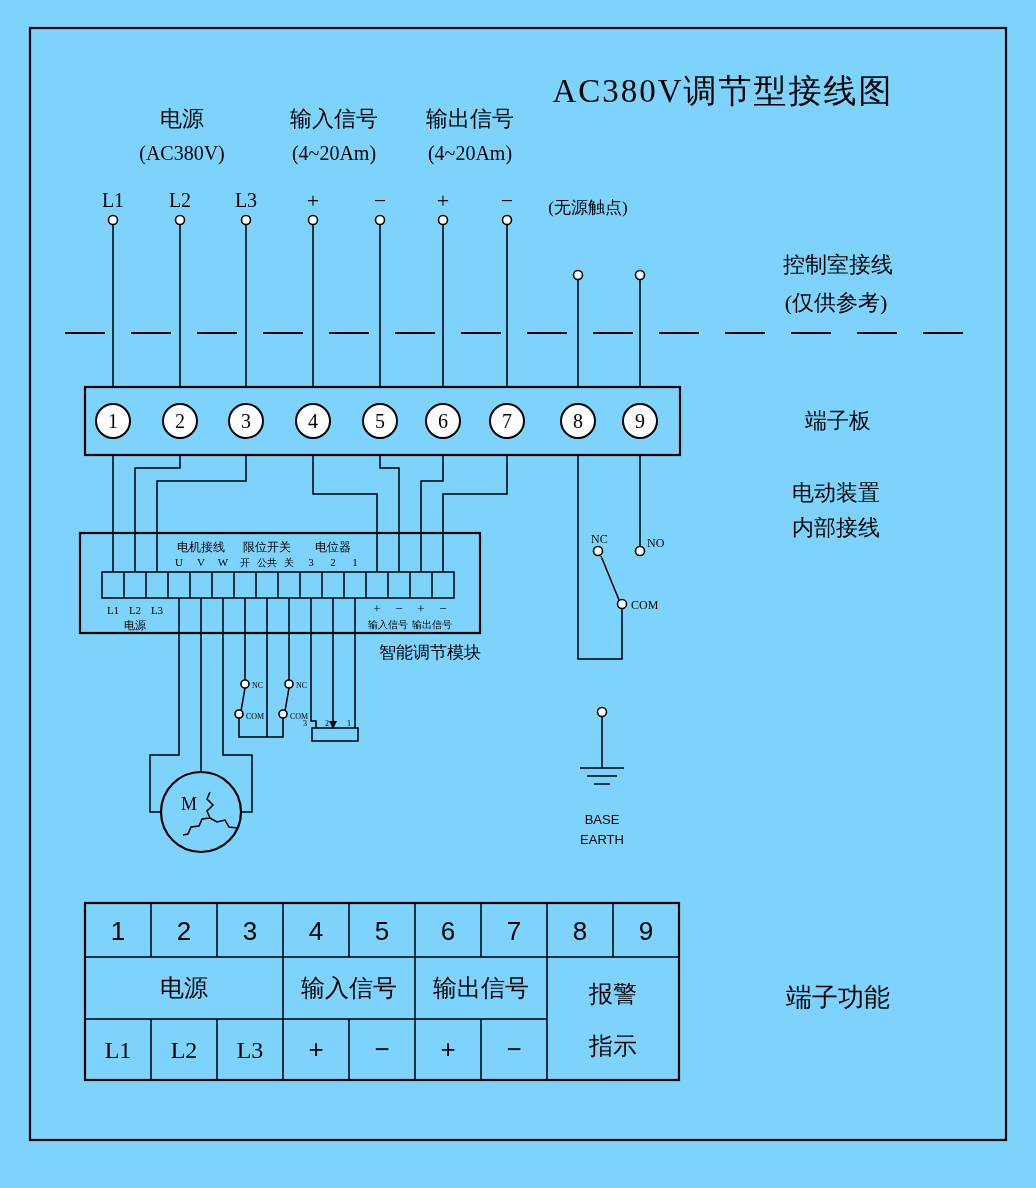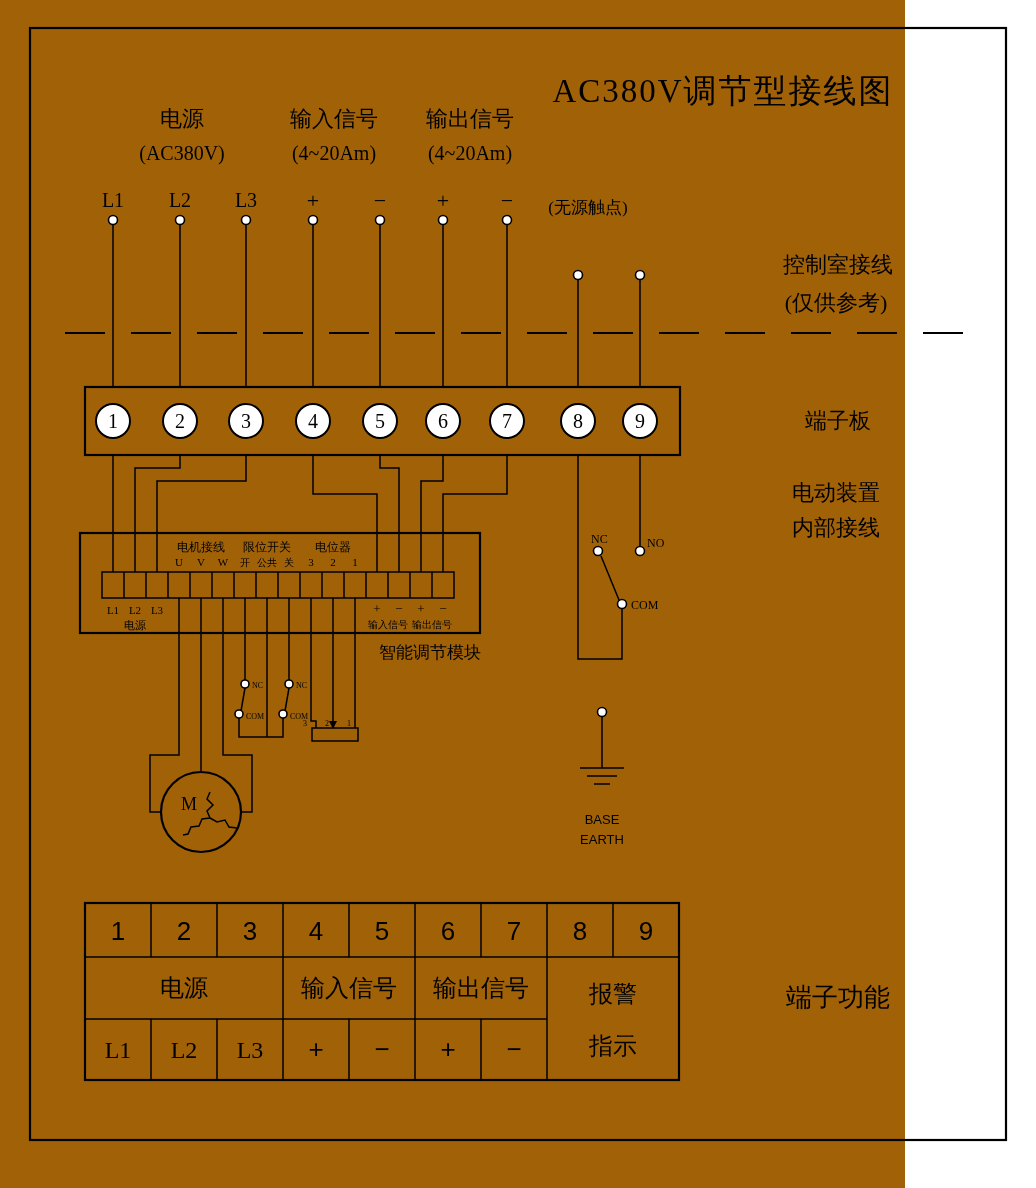--- a/index.html
+++ b/index.html
@@ -1,16 +1,16 @@
 <!DOCTYPE html>
 <html><head>
 <meta charset="utf-8">
 <style>
   html,body{margin:0;padding:0;background:#fff;}
-  .page{width:905px;height:1188px;position:relative;background:#a16207;}
+  .page{width:1036px;height:1188px;position:relative;background:#7dd3fc;}
   svg text{fill:#000;font-family:"Liberation Serif",serif;}
   .mid{text-anchor:middle}
   .st{text-anchor:start}
   .f33{font-size:33px;letter-spacing:2px}
   .f26{font-size:26px}
   .f24{font-size:24px}
   .f22{font-size:22px}
   .f20{font-size:20px}
   .f18{font-size:18px}
   .f17{font-size:17px}

